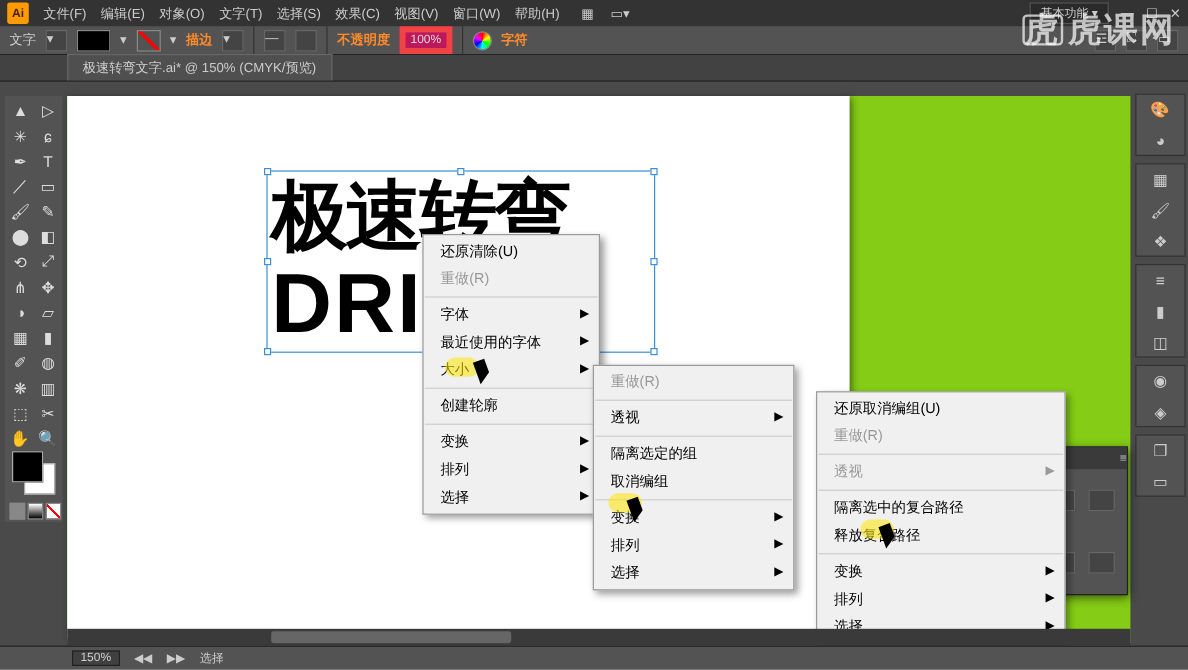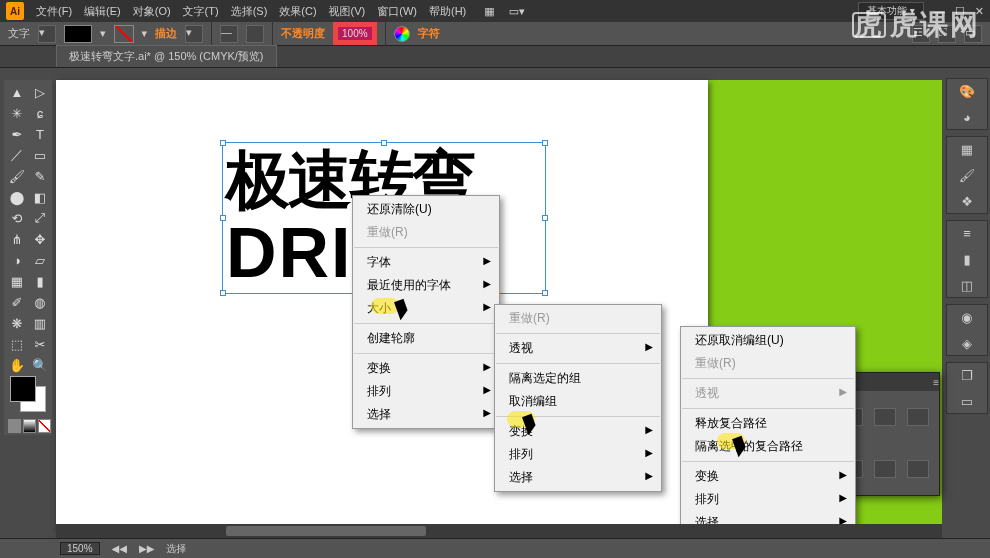--- a/index.html
+++ b/index.html
@@ -252,28 +252,28 @@
   <div class="item">隔离选定的组</div>
   <div class="item">取消编组</div>
   <div class="sep"></div>
   <div class="item"><span>变换</span><span class="arrow">▶</span></div>
   <div class="item"><span>排列</span><span class="arrow">▶</span></div>
   <div class="item"><span>选择</span><span class="arrow">▶</span></div>
   <div class="hl" style="top:106px; left:12px; width:28px; height:16px"></div>
   <div class="cursor-arrow" style="top:110px; left:30px"></div>
 </div>
 
-<div class="ctx" style="top:326px; left:680px; width:176px">
+<div class="ctx" style="top:326px; left:680px; width:208px">
   <div class="item">还原取消编组(U)</div>
   <div class="item disabled">重做(R)</div>
   <div class="sep"></div>
   <div class="item disabled"><span>透视</span><span class="arrow">▶</span></div>
   <div class="sep"></div>
+  <div class="item">隔离选中的复合路径</div>
   <div class="item">释放复合路径</div>
-  <div class="item">隔离选中的复合路径</div>
   <div class="sep"></div>
   <div class="item"><span>变换</span><span class="arrow">▶</span></div>
   <div class="item"><span>排列</span><span class="arrow">▶</span></div>
   <div class="item"><span>选择</span><span class="arrow">▶</span></div>
   <div class="hl" style="top:106px; left:36px; width:28px; height:16px"></div>
   <div class="cursor-arrow" style="top:110px; left:54px"></div>
 </div>
 
 <div class="scroll-h">
     <div class="thumb"></div>

